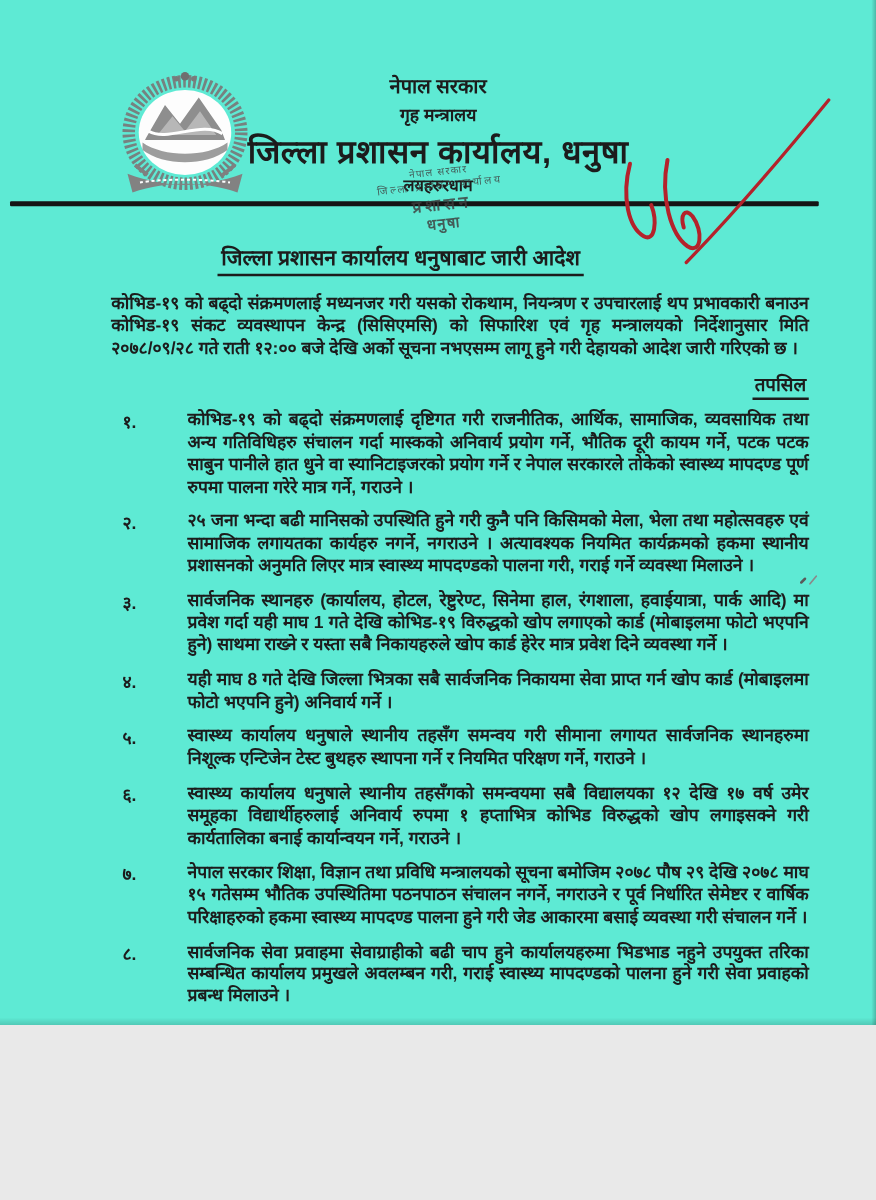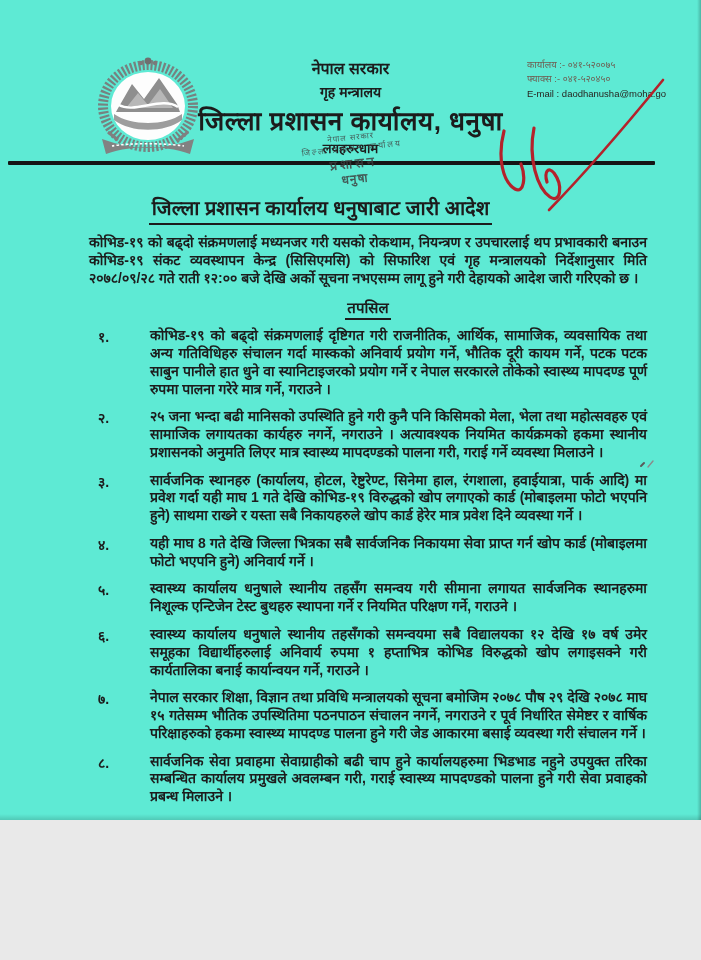--- a/index.html
+++ b/index.html
@@ -30,29 +30,29 @@
 
   
   .stamp { position:absolute; left:268px; top:133px; width:170px; text-align:center;
     transform:rotate(-6deg); color:#3e3e3e; opacity:.82; line-height:1.25; }
   .stamp .s1 { font-size:8px;  letter-spacing:1px; }
   .stamp .s2 { font-size:8.5px;letter-spacing:2px; }
   .stamp .s3 { font-size:13px; font-weight:bold; letter-spacing:3px; margin-top:2px; }
   .stamp .s4 { font-size:12px; font-weight:bold; letter-spacing:1px; }
 
   .doc-title { position:absolute; left:0; right:60px; top:194px; text-align:center; }
-  .doc-title span { display:inline-block; font-size:20px; font-weight:bold;
+  .doc-title span { display:inline-block; font-size:17px; font-weight:bold;
     border-bottom:2px solid #1c1c1c; padding:0 3px 2px; }
 
   .sig-top { position:absolute; left:492px; top:76px; width:180px; height:165px; }
 
   
   .content { position:absolute; left:89px; top:234px; width:558px; }
   .intro { font-size:14px; font-weight:600; line-height:1.27; text-align:justify; }
-  .tapsil { text-align:center; margin-top:10px; }
+  .tapsil { text-align:right; margin-top:10px; }
   .tapsil span { display:inline-block; font-size:15px; font-weight:bold;
     border-bottom:2px solid #1c1c1c; padding:0 2px 1px; }
   .items { margin-top:7px; display:grid; grid-template-columns:61px 1fr; row-gap:10px; }
   .num { font-size:14px; font-weight:600; padding-left:9px; }
   .txt { font-size:14px; font-weight:600; line-height:1.27; text-align:justify; }
 
   
   .stray { position:absolute; left:638px; top:458px; width:18px; height:18px; }
 
   
@@ -84,34 +84,20 @@
     </svg>
   </span>
 
   <div class="head-center">
     <div class="gov">नेपाल सरकार</div>
     <div class="min">गृह मन्त्रालय</div>
     <div class="office">जिल्ला प्रशासन कार्यालय, धनुषा</div>
     <div class="place">लयहरुरधाम</div>
   </div>
 
-  <div class="contact">
-    <div class="dev">
-      <span>कार्यालय :-</span>
-      <span>०४१-५२००७५</span>
-    </div>
-    <div class="dev">
-      <span>फ्याक्स :-</span>
-      <span>०४१-५२०४५०</span>
-    </div>
-    <div class="eml">
-      <span>E-mail :</span>
-      <span>daodhanusha@moha.go</span>
-    </div>
-  </div>
 
   <div class="rule"></div>
 
   <div class="stamp">
     <div class="s1">नेपाल सरकार</div>
     <div class="s2">जिल्ला प्रशासन कार्यालय</div>
     <div class="s3">प्रशासन</div>
     <div class="s4">धनुषा</div>
   </div>
 

